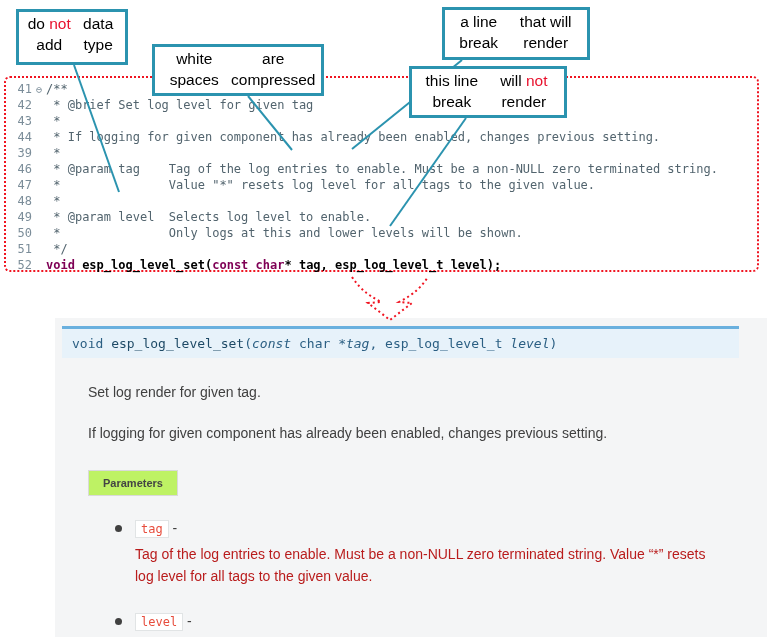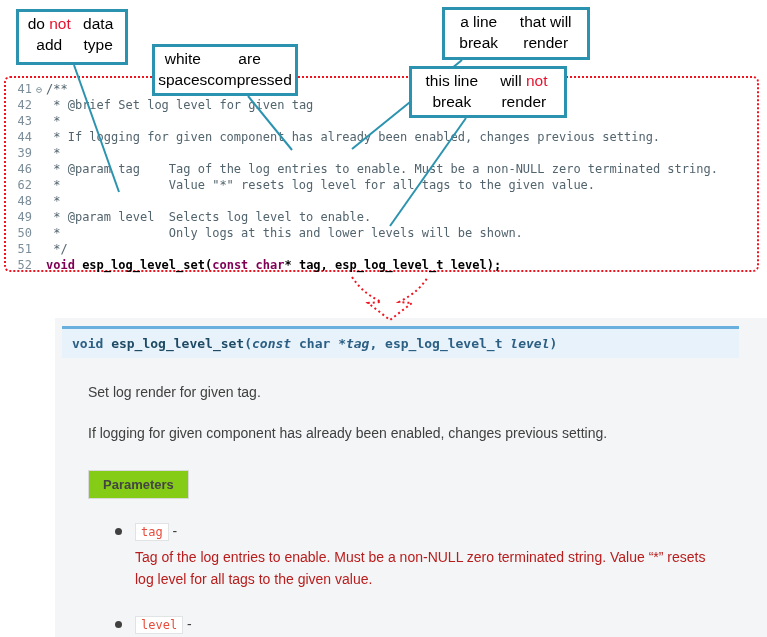--- a/index.html
+++ b/index.html
@@ -26,29 +26,29 @@
   .tag{color:#52646e;font-weight:normal;}
   .kw{color:#7f0055;font-weight:bold;}
   .fname{color:#000;font-weight:bold;}
   .plain{color:#000;font-weight:bold;}
 
   
   .docs{position:absolute;left:55px;top:318px;width:712px;height:319px;background:#f4f5f6;
         z-index:1;color:#404040;}
   .sig{margin:8px 28px 0 7px;background:#e7f2fa;border-top:3px solid #6ab0de;
        padding:7px 10px;font-family:"DejaVu Sans Mono",monospace;font-size:13px;
-       color:#2b5f83;font-weight:bold;}
+       color:#2b5f83;font-weight:normal;}
   .sig-name{color:#1e4a66;}
   .sig-kwi{font-style:italic;}
   .sig-param{font-style:italic;}
   .docs p{margin:0;font-size:14px;line-height:1.5;color:#404040;}
   .para1{margin:24px 0 0 33px !important;}
   .para2{margin:20px 0 0 33px !important;}
-  .params-label{display:inline-block;margin:26px 0 0 33px;background:#84cc16;
-                border:1px solid #d9d9d9;padding:6px 14px;font-size:13px;font-weight:bold;color:#444;}
+  .params-label{display:inline-block;margin:26px 0 0 33px;background:#bef264;
+                border:1px solid #d9d9d9;padding:6px 14px;font-size:11px;font-weight:bold;color:#444;}
   .param-list{list-style:none;margin:24px 40px 0 60px;padding:0;}
   .param-item{position:relative;padding-left:20px;margin-bottom:26px;font-size:14px;}
   .param-item .bullet{position:absolute;left:0;top:5px;width:7px;height:7px;border-radius:50%;
                       background:#404040;}
   .literal{font-family:"DejaVu Sans Mono",monospace;font-size:12px;color:#e74c3c;
            background:#fff;border:1px solid #e1e4e5;padding:1px 5px;}
   .param-head{margin-bottom:8px;}
   .dash{color:#404040;}
   .param-desc{line-height:1.55;color:#b91c1c;max-width:640px;}
 </style>
@@ -63,21 +63,21 @@
     <line x1="462" y1="60" x2="352" y2="149" stroke="#2b93af" stroke-width="2"></line>
     <line x1="466" y1="118" x2="390" y2="226" stroke="#2b93af" stroke-width="2"></line>
     <path d="M 352 277 C 362 292 372 297 381 302 L 368 303 L 390 320 L 412 303 L 399 302 C 408 297 418 292 428 277" fill="none" stroke="#f01421" stroke-width="2" stroke-dasharray="2 3"></path>
   </svg>
 
   <div class="callout" style="left:16px;top:9px;width:112px;height:56px;">
     <div><span>do </span><span class="red">not</span><span> add</span></div>
     <div>data type</div>
   </div>
 
-  <div class="callout" style="left:152px;top:44px;width:146px;height:52px;">
+  <div class="callout" style="left:152px;top:44px;width:172px;height:52px;">
     <div>white spaces</div>
     <div>are compressed</div>
   </div>
 
   <div class="callout" style="left:442px;top:7px;width:148px;height:53px;">
     <div>a line break</div>
     <div>that will render</div>
   </div>
 
   <div class="callout" style="left:409px;top:66px;width:158px;height:52px;">
@@ -86,21 +86,21 @@
   </div>
 
   <div class="codeblock">
     <div>
         <div class="code-line"><span class="lnum">41</span><span class="fold">⊖</span><span class="comment">/**</span></div>
         <div class="code-line"><span class="lnum">42</span><span class="fold"></span><span class="comment"> * </span><span class="tag">@brief</span><span class="comment"> Set log level for given tag</span></div>
         <div class="code-line"><span class="lnum">43</span><span class="fold"></span><span class="comment"> *</span></div>
         <div class="code-line"><span class="lnum">44</span><span class="fold"></span><span class="comment"> * If logging for given component has already been enabled, changes previous setting.</span></div>
         <div class="code-line"><span class="lnum">39</span><span class="fold"></span><span class="comment"> *</span></div>
         <div class="code-line"><span class="lnum">46</span><span class="fold"></span><span class="comment"> * </span><span class="tag">@param</span><span class="comment"> tag    Tag of the log entries to enable. Must be a non-NULL zero terminated string.</span></div>
-        <div class="code-line"><span class="lnum">62</span><span class="fold"></span><span class="comment"> *               Value "*" resets log level for all tags to the given value.</span></div>
+        <div class="code-line"><span class="lnum">47</span><span class="fold"></span><span class="comment"> *               Value "*" resets log level for all tags to the given value.</span></div>
         <div class="code-line"><span class="lnum">48</span><span class="fold"></span><span class="comment"> *</span></div>
         <div class="code-line"><span class="lnum">49</span><span class="fold"></span><span class="comment"> * </span><span class="tag">@param</span><span class="comment"> level  Selects log level to enable.</span></div>
         <div class="code-line"><span class="lnum">50</span><span class="fold"></span><span class="comment"> *               Only logs at this and lower levels will be shown.</span></div>
         <div class="code-line"><span class="lnum">51</span><span class="fold"></span><span class="comment"> */</span></div>
         <div class="code-line"><span class="lnum">52</span><span class="fold"></span><span class="kw">void</span><span class="plain"> </span><span class="fname">esp_log_level_set</span><span class="plain">(</span><span class="kw">const</span><span class="plain"> </span><span class="kw">char</span><span class="plain">* tag, esp_log_level_t level);</span></div>
       </div>
   </div>
 
   <div class="docs">
     <div class="sig"><span class="sig-kw">void</span><span class="sig-plain"> </span><span class="sig-name">esp_log_level_set</span><span class="sig-plain">(</span><span class="sig-kwi">const</span><span class="sig-plain">  char *</span><span class="sig-param">tag</span><span class="sig-plain">, esp_log_level_t </span><span class="sig-param">level</span><span class="sig-plain">)</span></div>

